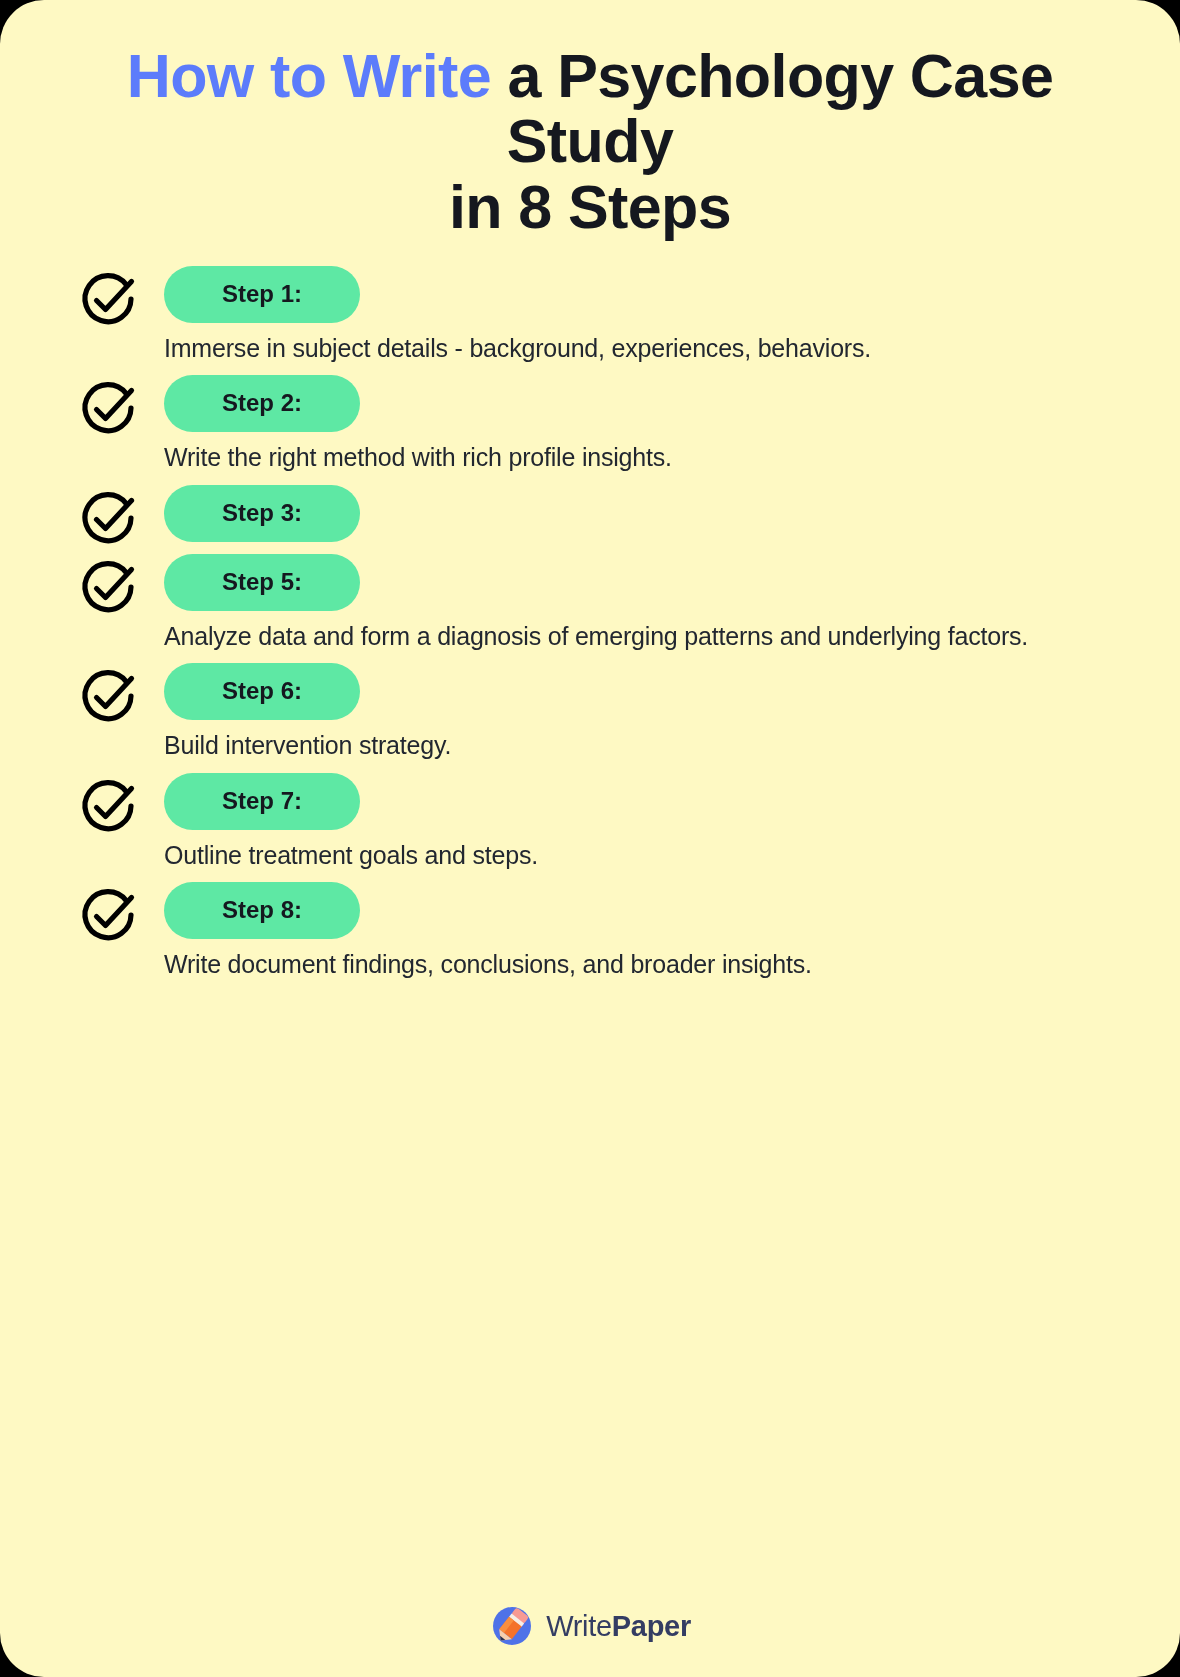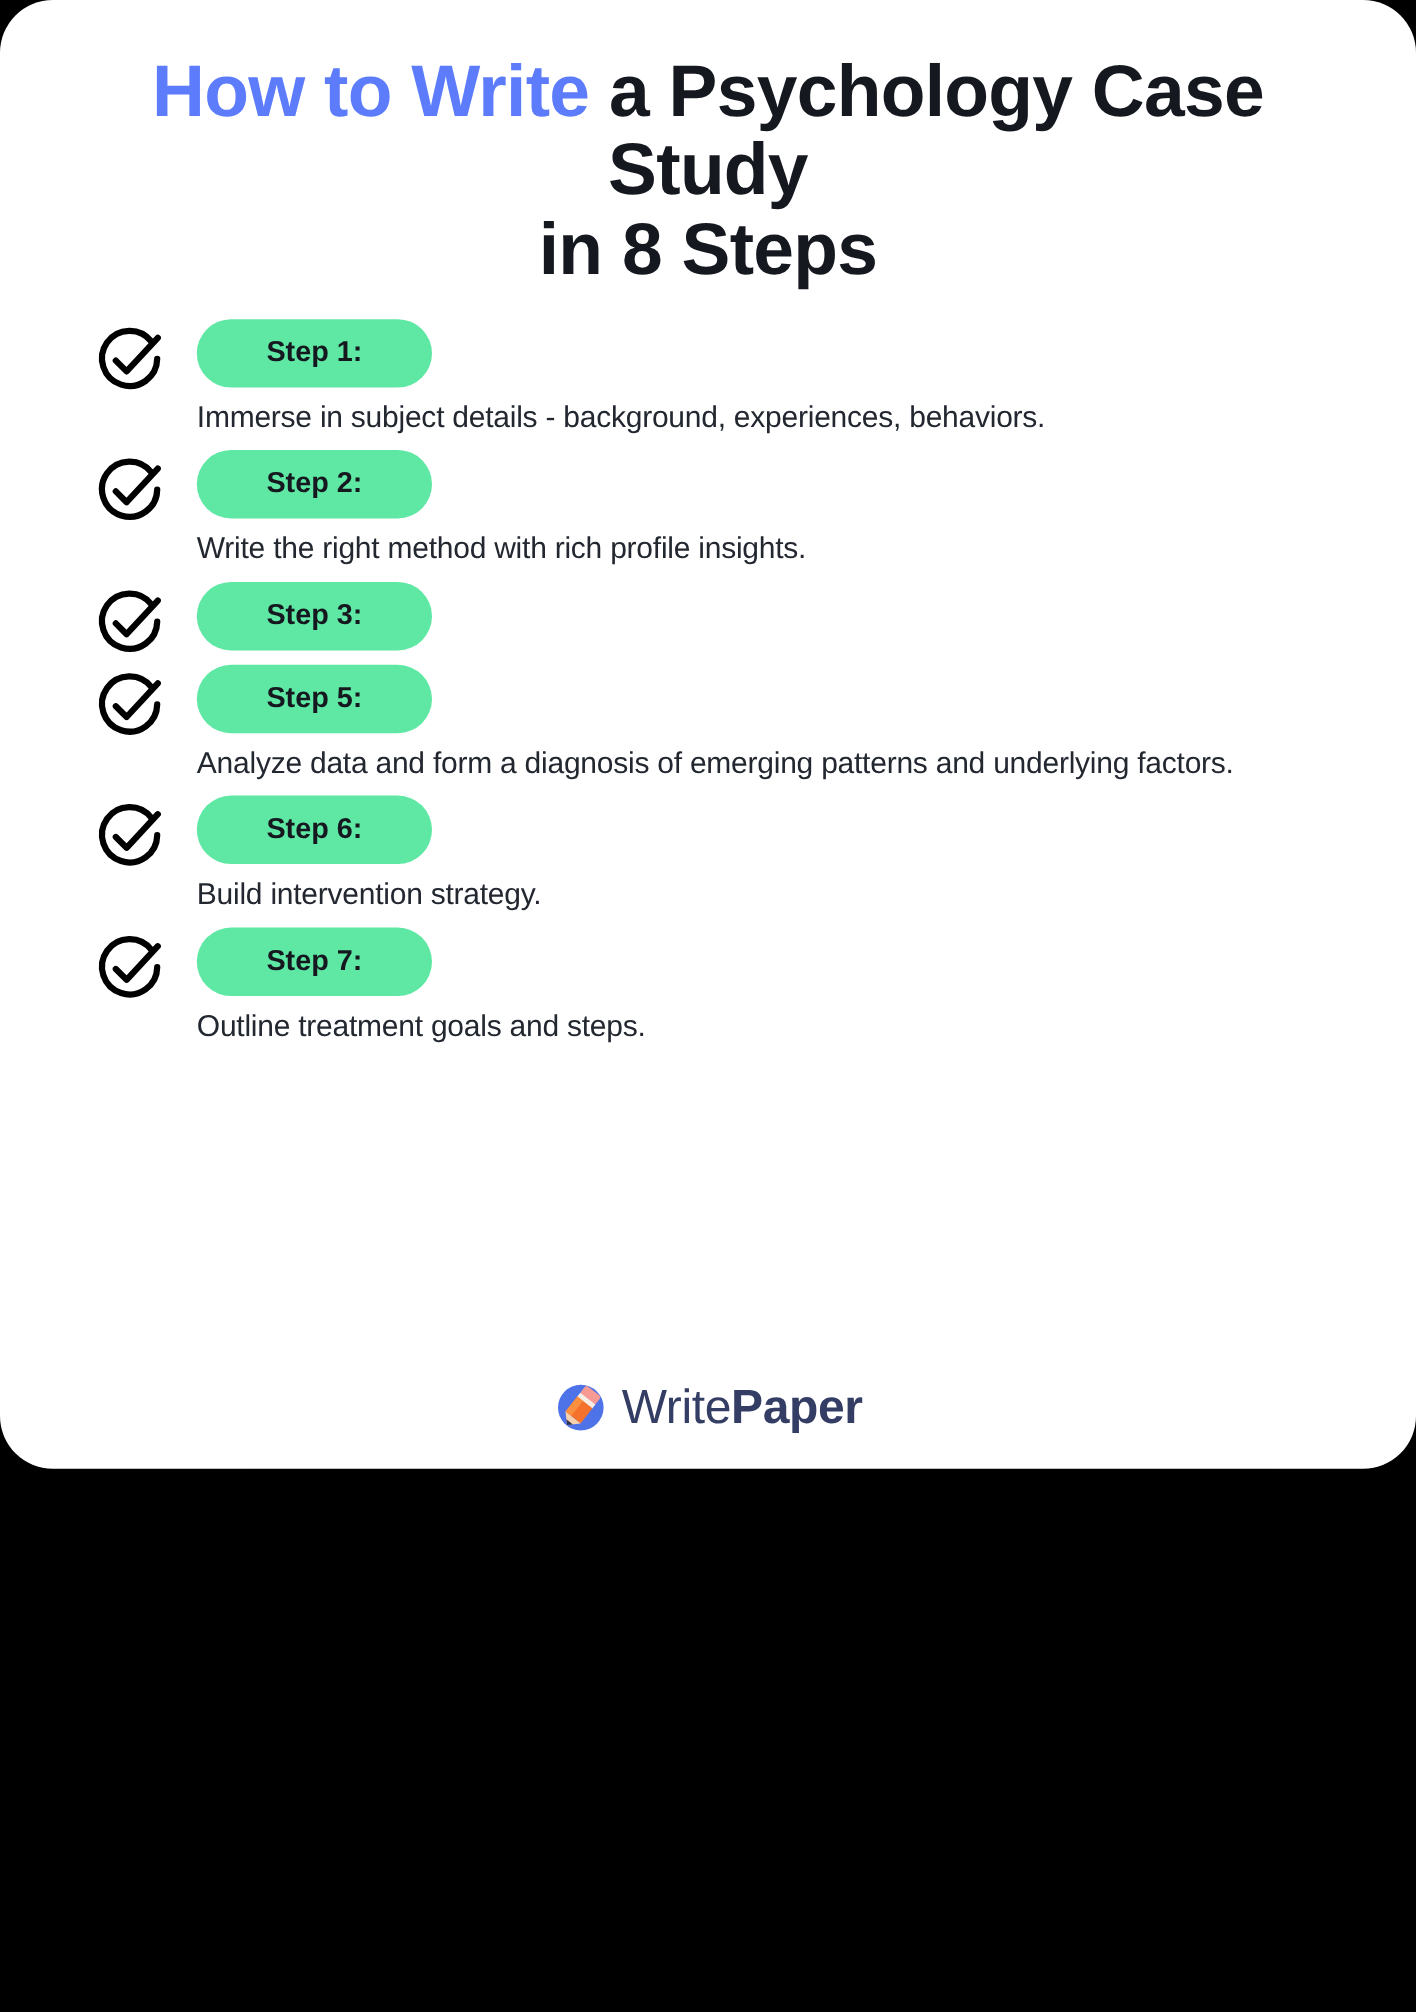--- a/index.html
+++ b/index.html
@@ -12,22 +12,22 @@
     height: 1677px;
     overflow: hidden;
     font-family: "Liberation Sans", sans-serif;
   }
 
   #infographic-card {
     position: absolute;
     left: 0;
     top: 0;
     width: 1180px;
-    height: 1224px;
-    background: #ffffff;
+    height: 1677px;
+    background: #fef9c3;
     border-radius: 44px;
     box-sizing: border-box;
     overflow: hidden;
   }
 
   
   #title-block {
     padding: 44px 46px 0 46px;
     text-align: center;
   }
@@ -102,21 +102,21 @@
     gap: 11px;
   }
   #logo-mark {
     width: 46px;
     height: 46px;
     flex: 0 0 auto;
   }
   #logo-mark svg { display:block; width:46px; height:46px; }
   #logo-text {
     font-family: "Liberation Sans", sans-serif;
-    font-size: 40px;
+    font-size: 29px;
     line-height: 1;
     color: #343d63;
     letter-spacing: -0.3px;
     text-align: right;
   }
   #logo-text .lt-light { font-weight: normal; }
   #logo-text .lt-bold  { font-weight: bold; }
 </style>
 </head>
 <body>
@@ -191,20 +191,30 @@
       <span class="step-icon">
         <svg viewBox="0 0 70 70" fill="none" xmlns="http://www.w3.org/2000/svg">
           <path d="M52.2 18.6 A23 23 0 1 0 57 33" stroke="#000" stroke-width="5.2" stroke-linecap="round"></path>
           <path d="M22.5 34.5 L31.5 43.5 L57.5 15.5" stroke="#000" stroke-width="5.2" stroke-linecap="round" stroke-linejoin="round"></path>
         </svg>
       </span>
       <span class="step-badge">Step 7:</span>
       <p class="step-desc">Outline treatment goals and steps.</p>
     </div>
 
+    <div class="step-row">
+      <span class="step-icon">
+        <svg viewBox="0 0 70 70" fill="none" xmlns="http://www.w3.org/2000/svg">
+          <path d="M52.2 18.6 A23 23 0 1 0 57 33" stroke="#000" stroke-width="5.2" stroke-linecap="round"></path>
+          <path d="M22.5 34.5 L31.5 43.5 L57.5 15.5" stroke="#000" stroke-width="5.2" stroke-linecap="round" stroke-linejoin="round"></path>
+        </svg>
+      </span>
+      <span class="step-badge">Step 8:</span>
+      <p class="step-desc">Write document findings, conclusions, and broader insights.</p>
+    </div>
 
   </div>
 
   <div id="footer-logo">
     <span id="logo-mark">
       <svg viewBox="0 0 46 46" xmlns="http://www.w3.org/2000/svg">
         <circle cx="23" cy="23" r="19" fill="#4e72e8"></circle>
         <g transform="rotate(38 23 23)">
           <rect x="15" y="5.5" width="16" height="9" rx="2.5" fill="#f79a93"></rect>
           <rect x="15" y="13.5" width="16" height="4.5" fill="#f6eee6"></rect>

